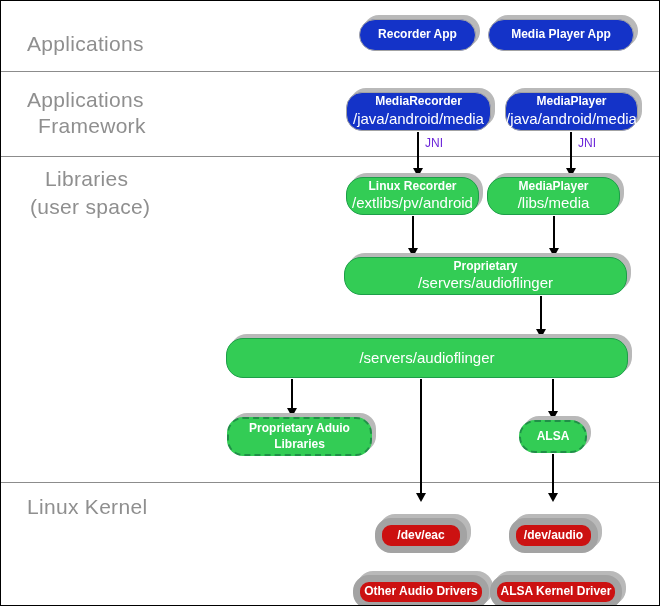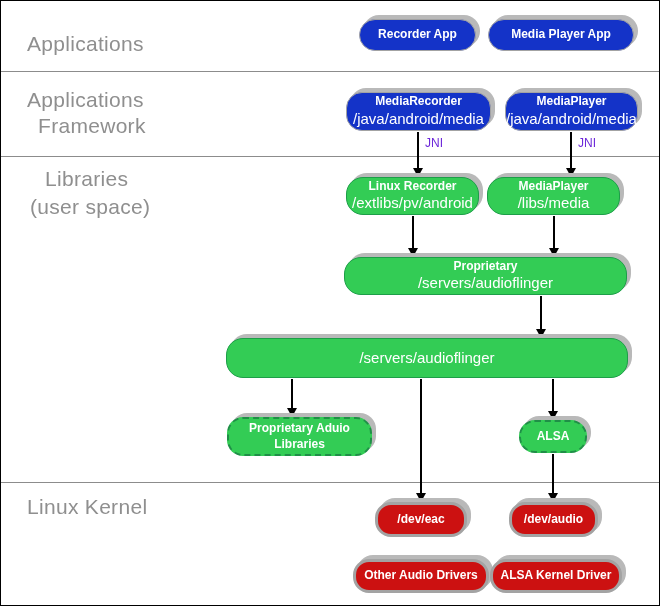--- a/index.html
+++ b/index.html
@@ -17,21 +17,21 @@
     position:absolute; display:flex; flex-direction:column;
     align-items:center; justify-content:center;
     color:#ffffff; text-align:center; white-space:nowrap;
     box-shadow:4px -4px 0 var(--shadow,#b9b9b9);
   }
   .node .title { font-size:12px; font-weight:bold; line-height:1.3; }
   .node .subtitle { font-size:15px; font-weight:normal; line-height:1.25; }
   .blue  { background:var(--blue,#1433c8); border:1px solid #a3a3a3; border-radius:16px; }
   .green { background:var(--green,#33cc55); border:1px solid #1d9e48; border-radius:17px; }
   .green-dashed { background:var(--green,#33cc55); border:2px dashed #1f8f47; border-radius:16px; }
-  .red   { background:var(--red,#cc1111); border:3px solid #a3a3a3; border-radius:16px; }
+  .red   { background:var(--red,#cc1111); border:7px solid #a3a3a3; border-radius:16px;margin-top:16px; }
   .arrow { position:absolute; width:2px; background:#000; }
   .arrow::after {
     content:""; position:absolute; left:50%; transform:translateX(-50%); bottom:-8px;
     width:0; height:0;
     border-left:5px solid transparent; border-right:5px solid transparent;
     border-top:9px solid #000;
   }
   .jni { position:absolute; font-size:12px; color:#6d28d9; }
 </style>
 </head>

